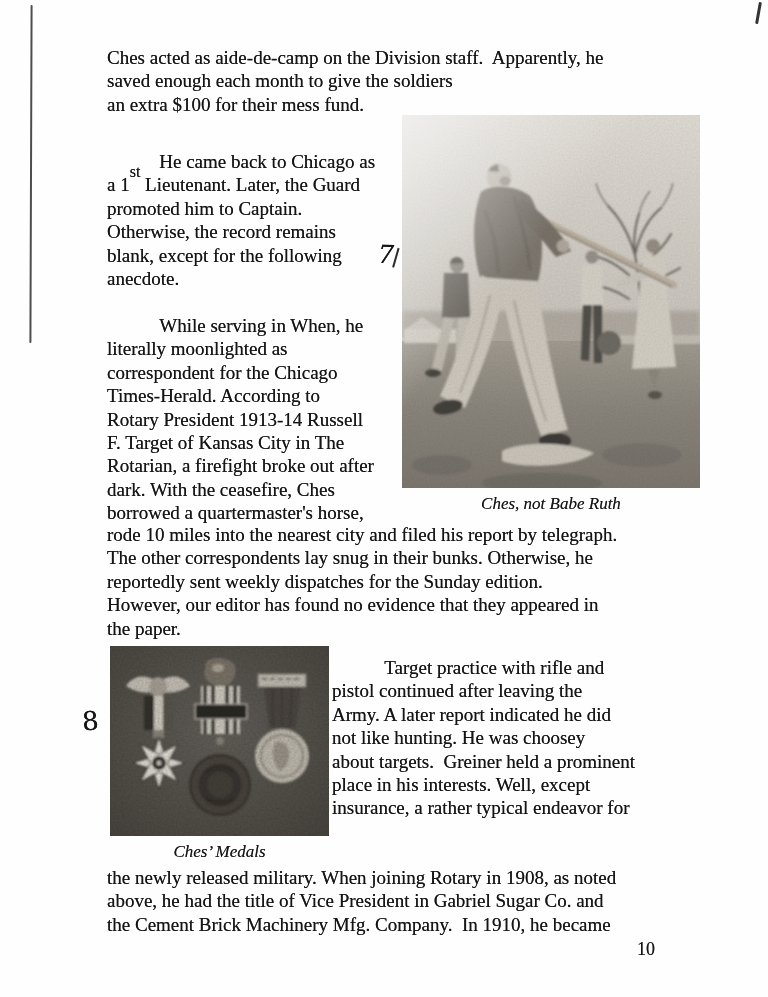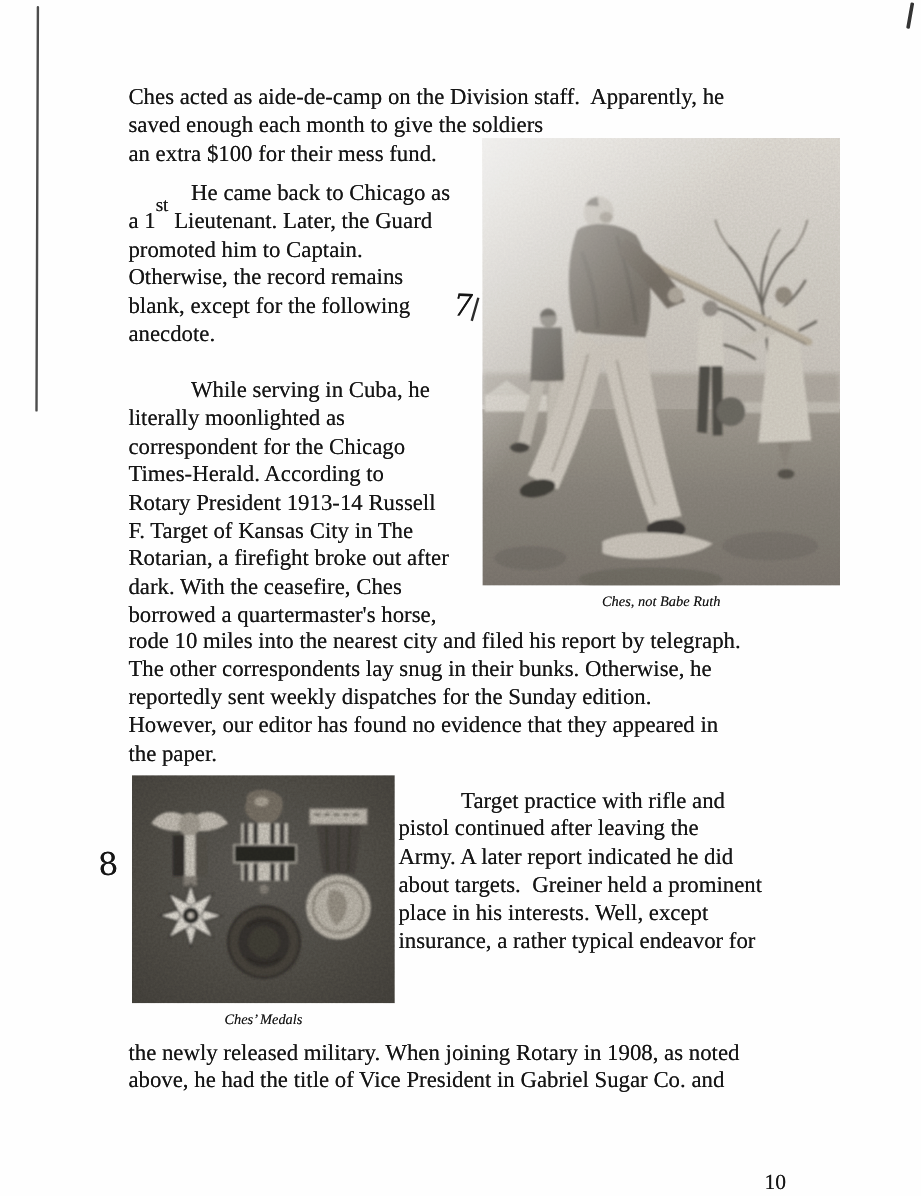--- a/index.html
+++ b/index.html
@@ -3,44 +3,44 @@
 <meta charset="utf-8">
 <style>
   html,body{margin:0;padding:0;background:#ffffff;}
   .page{position:relative;width:768px;height:997px;background:#fefefe;overflow:hidden;
         font-family:"Liberation Serif", serif;color:#151515;}
   .para{position:absolute;font-size:19px;line-height:23.4px;}
   .ln{white-space:pre;tab-size:11;-moz-tab-size:11;
       text-shadow:0 0 0.45px rgba(10,10,10,0.75);}
   sup.st{font-size:16px;position:relative;top:-7px;line-height:0;
          text-shadow:0 0 0.4px rgba(10,10,10,0.7);}
-  .caption{position:absolute;font-style:italic;font-size:12px;text-align:center;
+  .caption{position:absolute;font-style:italic;font-size:17px;text-align:center;
            text-shadow:0 0 0.4px rgba(10,10,10,0.6);}
   .photo{position:absolute;display:block;filter:blur(0.45px) contrast(0.93) brightness(1.01);}
   .handmark{position:absolute;font-family:"DejaVu Serif", serif;
             text-shadow:0 0 0.5px rgba(0,0,0,0.8);}
   .mark7{font-size:25px;font-style:italic;transform:rotate(2deg);}
   .mark7 .slash{display:inline-block;width:1.5px;height:20px;background:#2c2c2c;
                 transform:rotate(14deg) translate(2px,4px);}
   .mark8{font-size:26px;transform:rotate(-4deg);}
   .scanline-left{position:absolute;left:30px;top:5px;width:2.2px;height:338px;
                  background:#3e3e3e;border-radius:2px;transform:rotate(0.2deg);opacity:0.92;}
   .scantick-tr{position:absolute;left:757px;top:2px;width:3px;height:22px;
                background:#343434;transform:rotate(10deg);border-radius:1px;}
-  .pagenum{position:absolute;font-size:18px;text-shadow:0 0 0.4px rgba(10,10,10,0.7);margin-top:36px;}
+  .pagenum{position:absolute;font-size:18px;text-shadow:0 0 0.4px rgba(10,10,10,0.7);}
 </style>
 </head>
 <body>
 
 <div class="page">
 
   <div class="scanline-left"></div>
   <div class="scantick-tr"></div>
 
-  <div class="para" style="left:107px;top:70px;width:566px">
+  <div class="para" style="left:107px;top:46px;width:566px">
       <div class="ln">Ches acted as aide-de-camp on the Division staff.  Apparently, he</div>
       <div class="ln">saved enough each month to give the soldiers</div>
       <div class="ln">an extra $100 for their mess fund.</div>
     </div>
 
   <svg class="photo" style="left:402px;top:115px" width="298" height="373" viewBox="0 0 298 373" aria-hidden="true">
     <defs>
       <linearGradient id="skyg" x1="0" y1="0" x2="0" y2="1">
         <stop offset="0" stop-color="#e6e2db"></stop>
           <stop offset="1" stop-color="#ccc7bf"></stop>
@@ -139,21 +139,21 @@
     <div class="ln">Otherwise, the record remains</div>
     <div class="ln">blank, except for the following</div>
     <div class="ln">anecdote.</div>
   </div>
 
   <div class="handmark mark7" style="left:378px;top:240px">
     <span>7</span><span class="slash"></span>
   </div>
 
   <div class="para" style="left:107px;top:314px;width:300px">
-      <div class="ln">	While serving in Cuba, he</div>
+      <div class="ln">	While serving in When, he</div>
       <div class="ln">literally moonlighted as</div>
       <div class="ln">correspondent for the Chicago</div>
       <div class="ln">Times-Herald. According to</div>
       <div class="ln">Rotary President 1913-14 Russell</div>
       <div class="ln">F. Target of Kansas City in The</div>
       <div class="ln">Rotarian, a firefight broke out after</div>
       <div class="ln">dark. With the ceasefire, Ches</div>
       <div class="ln">borrowed a quartermaster's horse,</div>
     </div>
 
@@ -221,25 +221,27 @@
   </svg>
 
   <div class="handmark mark8" style="left:82px;top:706px">8</div>
 
   <div class="caption" style="left:110px;top:842px;width:219px">Ches’ Medals</div>
 
   <div class="para" style="left:332px;top:656px;width:340px">
       <div class="ln">	Target practice with rifle and</div>
       <div class="ln">pistol continued after leaving the</div>
       <div class="ln">Army. A later report indicated he did</div>
+      <div class="ln">not like hunting. He was choosey</div>
       <div class="ln">about targets.  Greiner held a prominent</div>
       <div class="ln">place in his interests. Well, except</div>
       <div class="ln">insurance, a rather typical endeavor for</div>
     </div>
 
   <div class="para" style="left:107px;top:866px;width:566px">
       <div class="ln">the newly released military. When joining Rotary in 1908, as noted</div>
       <div class="ln">above, he had the title of Vice President in Gabriel Sugar Co. and</div>
+      <div class="ln">the Cement Brick Machinery Mfg. Company.  In 1910, he became</div>
     </div>
 
   <div class="pagenum" style="left:637px;top:939px">10</div>
 
 </div>
 
 </body></html>

